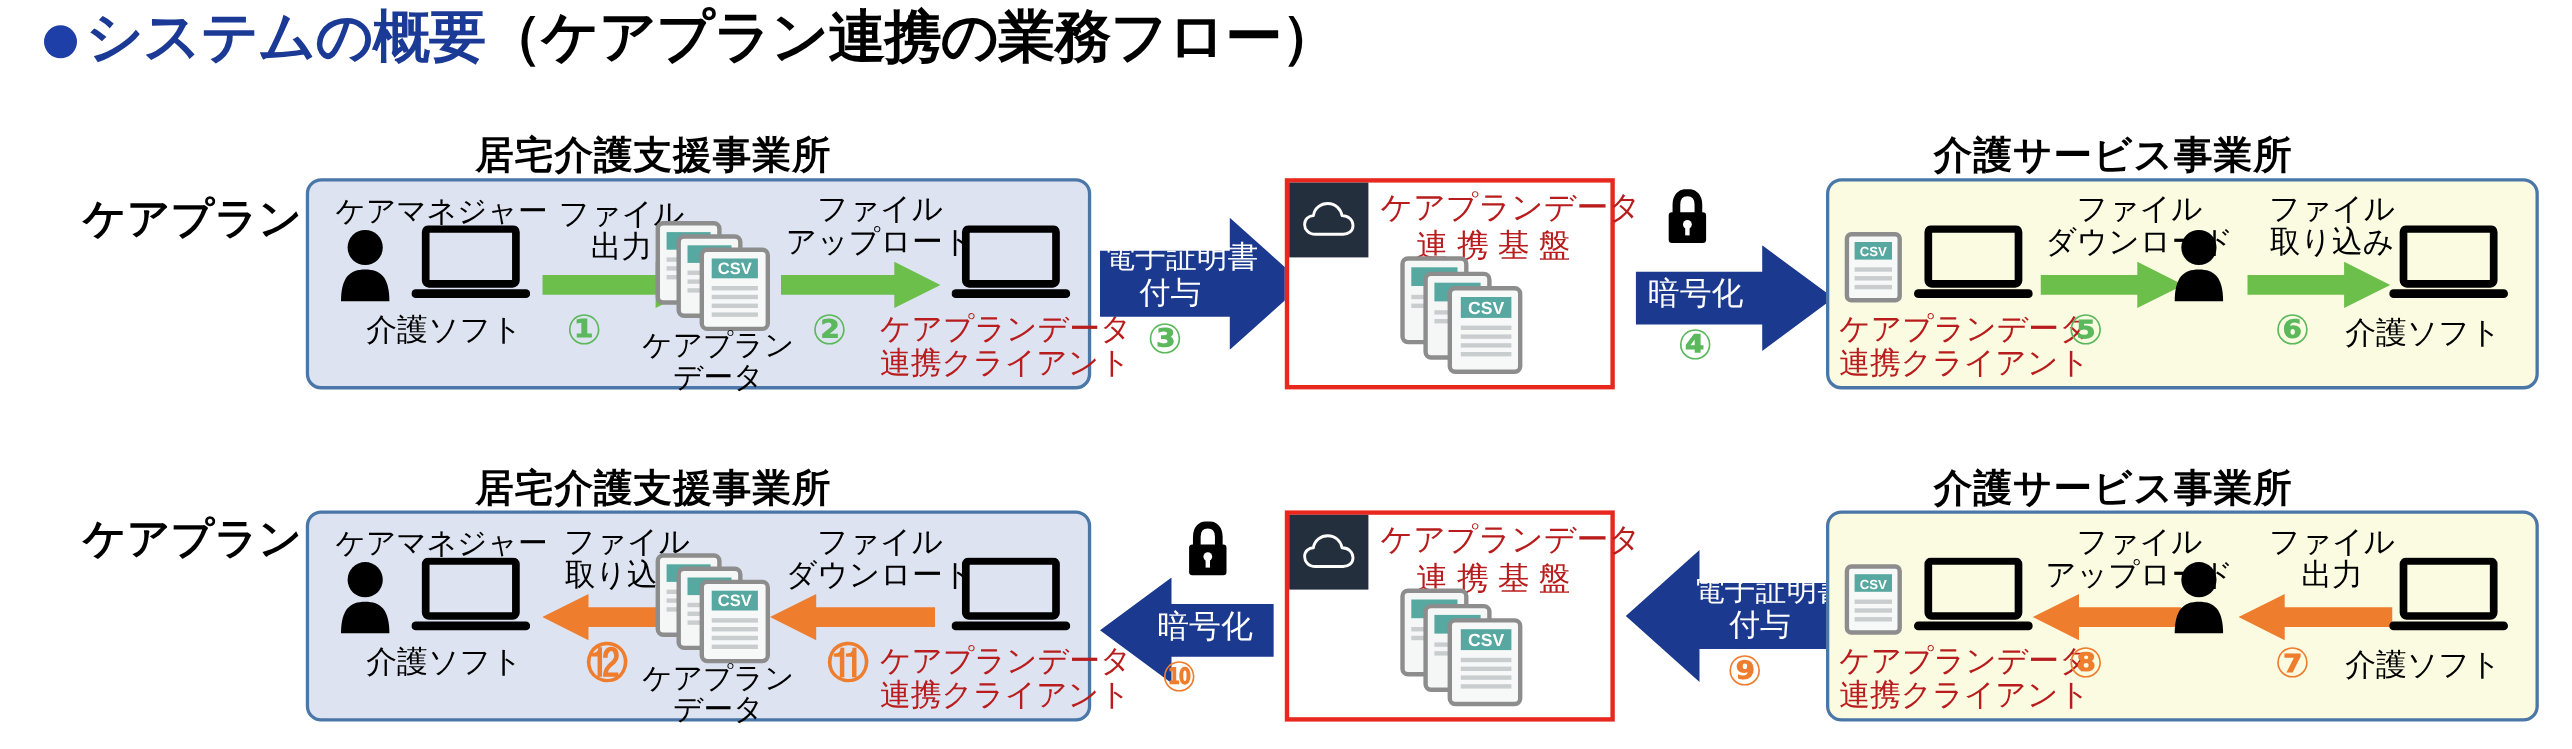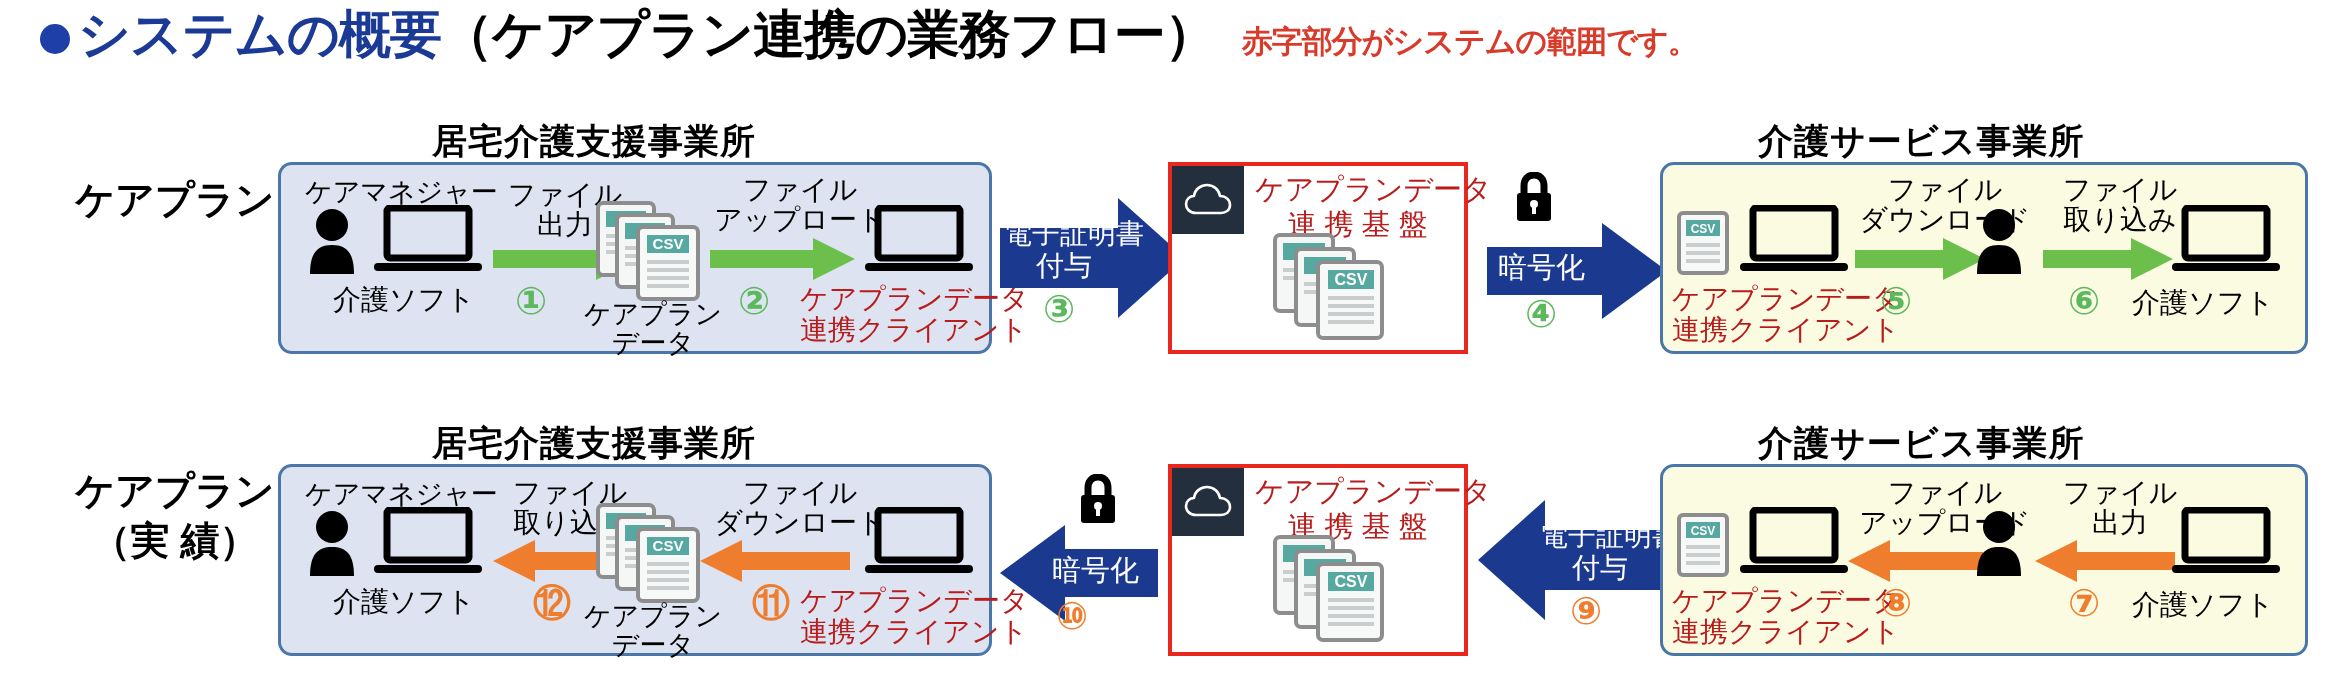--- a/index.html
+++ b/index.html
@@ -55,21 +55,20 @@
 </style>
 </head>
 <body>
 
 <div class="page">
 
   <div class="title-row">
     <div class="title-main nowrap">
       <span class="bullet"></span><span>システムの概要</span><span class="blk">（ケアプラン連携の業務フロー）</span>
     </div>
-    <div class="title-sub">赤字部分がシステムの範囲です。</div>
   </div>
 
   <div class="rowlabel" style="left:60px;top:175px;width:230px;">
     <div>ケアプラン</div>
   </div>
 
   <div class="org-title" style="left:432px;top:118px;">居宅介護支援事業所</div>
   <div class="org-title" style="left:1758px;top:118px;">介護サービス事業所</div>
 
   <div class="panel blue" style="left:278px;top:162px;width:714px;height:192px;"></div>
@@ -232,21 +231,20 @@
   <div class="num green" style="left:2068px;top:282px;font-size:38px;">⑥</div>
 
   <svg class="laptop" style="left:2172px;top:205px;" width="108" height="72" viewBox="0 0 108 72">
     <rect x="13" y="3" width="82" height="50" rx="3" fill="none" stroke="#000" stroke-width="7"></rect>
     <rect x="0" y="58" width="108" height="8" rx="4" fill="#000"></rect>
   </svg>
   <div class="lbl" style="left:2132px;top:288px;font-size:28px;">介護ソフト</div>
 
   <div class="rowlabel" style="left:60px;top:466px;width:230px;">
     <div>ケアプラン</div>
-    <div>（実 績）</div>
   </div>
 
   <div class="org-title" style="left:432px;top:420px;">居宅介護支援事業所</div>
   <div class="org-title" style="left:1758px;top:420px;">介護サービス事業所</div>
 
   <div class="panel blue" style="left:278px;top:464px;width:714px;height:192px;"></div>
 
   <div class="lbl" style="left:305px;top:480px;font-size:27px;">ケアマネジャー</div>
 
   <svg class="person" style="left:306px;top:510px;" width="52" height="66" viewBox="0 0 52 66">

